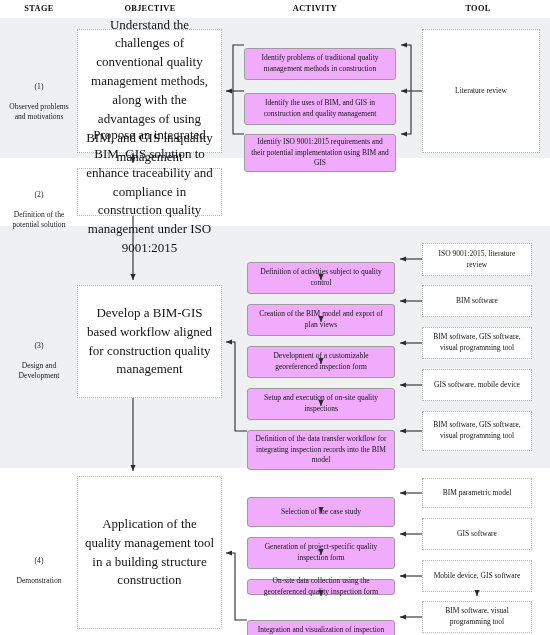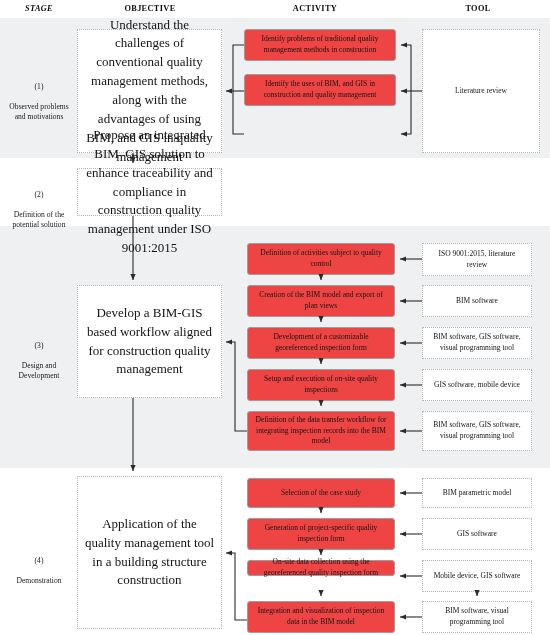--- a/index.html
+++ b/index.html
@@ -60,25 +60,26 @@
     line-height:1.45;
     color:#141414;
   }
 
   
   .act-box{
     position:absolute;
     box-sizing:border-box;
     border:1px solid #9d9d9d;
     border-radius:3px;
-    background:#ef4444;
+    background:#f0abfc;
     display:flex;
     align-items:center;
     justify-content:center;
     padding:2px 5px;
+    margin-top:19px;
   }
   .act-box .txt{
     text-align:center;
     font-size:7.5px;
     line-height:1.42;
     color:#141414;
   }
 
   
   .tool-box{
@@ -109,40 +110,43 @@
 </head>
 <body>
 
 <div id="canvas">
 
   <div class="band shaded" style="top:18px;height:140px;"></div>
   <div class="band plain" style="top:158px;height:68px;"></div>
   <div class="band shaded" style="top:226px;height:242px;"></div>
   <div class="band plain" style="top:468px;height:167px;"></div>
 
-  <div class="col-header" style="left:0px;width:78px;font-style:italic;">STAGE</div>
+  <div class="col-header" style="left:0px;width:78px;">STAGE</div>
   <div class="col-header" style="left:78px;width:144px;">OBJECTIVE</div>
   <div class="col-header" style="left:230px;width:170px;">ACTIVITY</div>
   <div class="col-header" style="left:420px;width:116px;">TOOL</div>
 
   <div class="stage-label" style="left:2px;width:74px;top:72px;">
     <span>(1)</span><br>
     <span>Observed problems
 and motivations</span>
   </div>
 
   <div class="obj-box" style="left:77px;top:29px;width:145px;height:124px;">
     <span class="txt">Understand the challenges of conventional quality management methods, along with the advantages of using BIM, and GIS in quality management</span>
   </div>
 
   <div class="act-box" style="left:244px;top:29px;width:152px;height:32px;">
     <span class="txt">Identify problems of traditional quality management methods in construction</span>
   </div>
   <div class="act-box" style="left:244px;top:74px;width:152px;height:32px;">
     <span class="txt">Identify the uses of BIM, and GIS in construction and quality management</span>
+  </div>
+  <div class="act-box" style="left:244px;top:115px;width:152px;height:38px;">
+    <span class="txt">Identify ISO 9001:2015 requirements and their potential implementation using BIM and GIS</span>
   </div>
 
   <div class="tool-box" style="left:422px;top:29px;width:118px;height:124px;">
     <span class="txt">Literature review</span>
   </div>
 
   <div class="stage-label" style="left:2px;width:74px;top:180px;">
     <span>(2)</span><br>
     <span>Definition of the
 potential solution</span>

